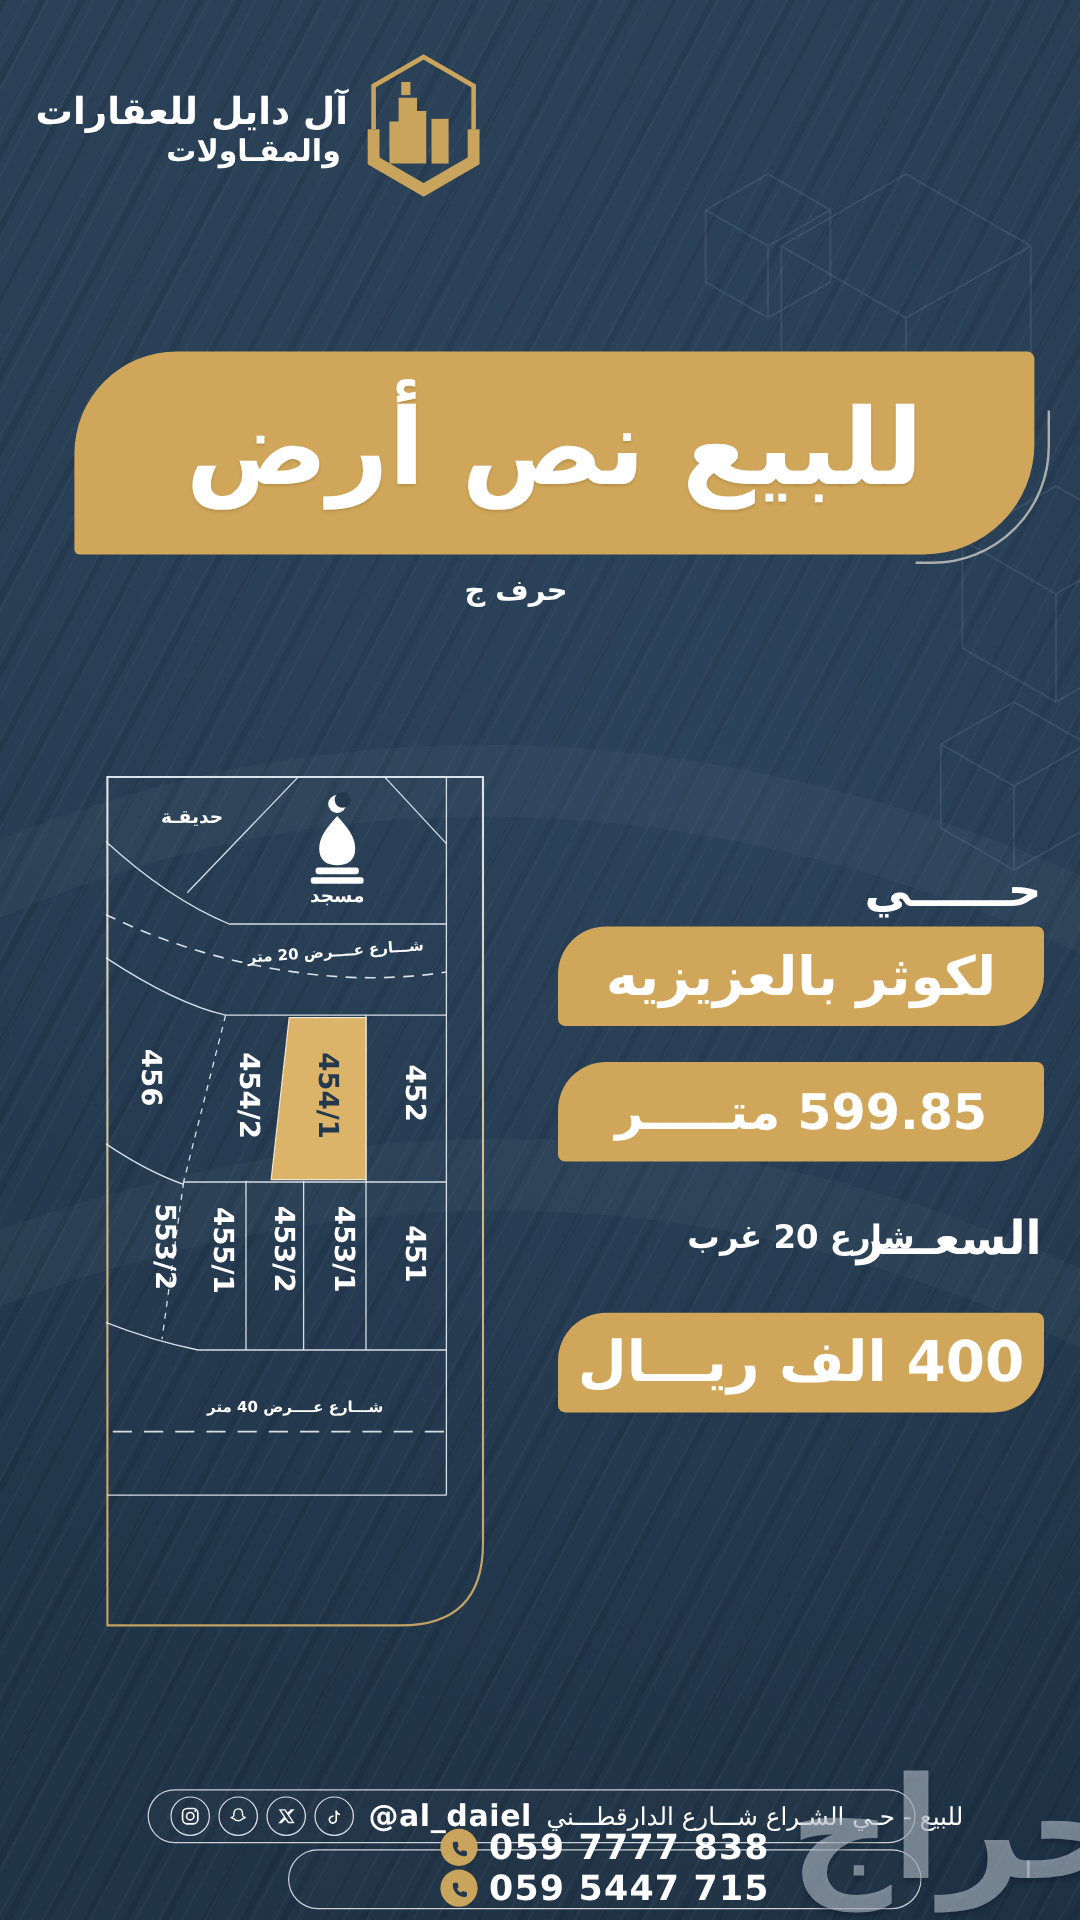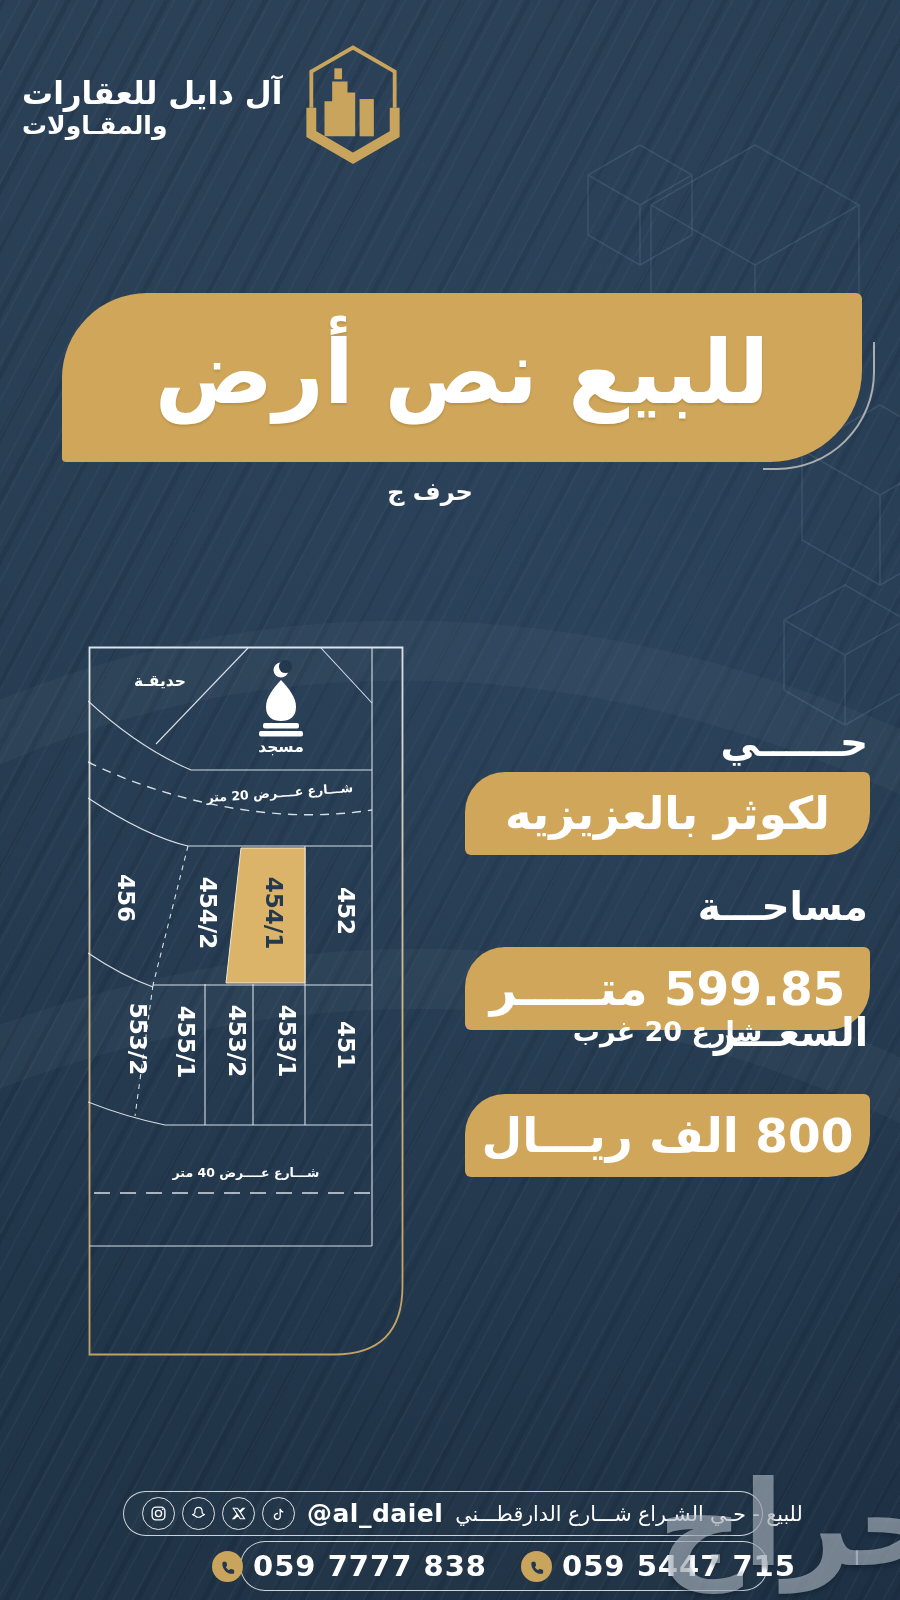--- a/index.html
+++ b/index.html
@@ -7,21 +7,21 @@
     position:relative;width:900px;height:1600px;overflow:hidden;
     font-family:"DejaVu Sans",sans-serif;color:#fff;
     background:
       radial-gradient(140% 90% at 68% 42%, rgba(64,96,128,0.28), transparent 62%),
       repeating-linear-gradient(118deg, rgba(255,255,255,0.028) 0 2px, transparent 2px 17px),
       repeating-linear-gradient(118deg, rgba(8,18,32,0.14) 0 5px, transparent 5px 29px),
       linear-gradient(155deg,#2b4157 0%,#24394e 42%,#1e3144 100%);
   }
   .abs{position:absolute;}
   
-  .brand{left:22px;top:76px;width:268px;text-align:left;direction:rtl;line-height:1.15;}
+  .brand{left:22px;top:76px;width:268px;text-align:right;direction:rtl;line-height:1.15;}
   .brand .l1{font-size:31px;font-weight:bold;white-space:nowrap;}
   .brand .l2{font-size:25px;font-weight:bold;margin-right:6px;}
   
   .banner{left:62px;top:293px;width:800px;height:169px;background:#CFA65A;
     border-radius:85px 6px 92px 4px;display:flex;align-items:center;justify-content:center;}
   .banner .title{font-size:88px;font-weight:bold;direction:rtl;white-space:nowrap;
     padding-bottom:10px;text-shadow:0 2px 2px rgba(120,90,30,0.25);}
   .subtitle{left:40px;top:478px;width:780px;display:flex;direction:rtl;
     justify-content:center;align-items:baseline;gap:18px;}
   .subtitle .pre{color:#D0A75C;font-size:56px;font-weight:bold;}
@@ -31,21 +31,21 @@
   .dlabel{right:32px;direction:rtl;font-size:39px;font-weight:bold;white-space:nowrap;}
   .pill{left:465px;width:405px;height:83px;background:#CFA65A;
     border-radius:40px 6px 42px 6px;display:flex;align-items:center;justify-content:center;
     direction:rtl;font-weight:bold;color:#fff;}
   .street-note{left:465px;top:1016px;width:405px;text-align:center;direction:rtl;
     font-size:27px;font-weight:bold;}
   
   .fpill{border:1.6px solid rgba(255,255,255,0.78);border-radius:26px;
     display:flex;align-items:center;box-sizing:border-box;background:rgba(255,255,255,0.015);}
   .fpill1{left:123px;top:1491px;width:640px;height:45px;padding:10px 18px;gap:12px;}
-  .fpill2{left:240px;top:1541px;width:528px;height:50px;justify-content:center;gap:34px;}
+  .fpill2{left:240px;top:1541px;width:528px;height:50px;justify-content:flex-end;flex-direction:column;}
   .soc{display:flex;gap:7px;align-items:center;}
   .soc .c{width:31px;height:31px;border:1.6px solid rgba(255,255,255,0.85);border-radius:50%;
     display:flex;align-items:center;justify-content:center;}
   .handle{font-size:25px;font-weight:bold;direction:ltr;letter-spacing:0.5px;}
   .addr{flex:1;text-align:left;direction:rtl;font-size:20.5px;white-space:nowrap;}
   .phone{display:flex;align-items:center;gap:10px;direction:ltr;}
   .phone .num{font-size:29px;font-weight:bold;letter-spacing:1px;white-space:nowrap;}
   .phone .pc{width:31px;height:31px;border-radius:50%;background:#C9A45C;
     display:flex;align-items:center;justify-content:center;}
   .watermark{right:-42px;top:1455px;font-size:118px;font-weight:bold;
@@ -161,29 +161,29 @@
       <text x="250" y="399" font-size="23" transform="rotate(90 250 399)">451</text>
     </g>
   </svg>
 
   <div class="abs dlabel" style="top:720px">حــــــي</div>
   <div class="abs pill" style="top:772px;font-size:45px">
     <span>لكوثر بالعزيزيه</span>
   </div>
 
   <div class="abs dlabel" style="top:884px">مساحـــة</div>
-  <div class="abs pill" style="top:947px;font-size:47px">
+  <div class="abs pill" style="top:885px;font-size:41px">
     <span>599.85 متـــــر</span>
   </div>
 
   <div class="abs street-note">شارع 20 غرب</div>
 
   <div class="abs dlabel" style="top:1010px">السعـــر</div>
   <div class="abs pill" style="top:1094px;font-size:47px">
-    <span>800 الف ريـــال</span>
+    <span>400 الف ريـــال</span>
   </div>
 
   <div class="abs fpill fpill1">
     <div class="soc">
       <span class="c">
         <svg width="17" height="17" viewBox="0 0 20 20" fill="none" stroke="#fff" stroke-width="1.6">
           <rect x="2.5" y="2.5" width="15" height="15" rx="4.5"></rect>
             <circle cx="10" cy="10" r="3.6"></circle>
             <circle cx="15" cy="5" r="1" fill="#fff" stroke="none"></circle>
         </svg>

